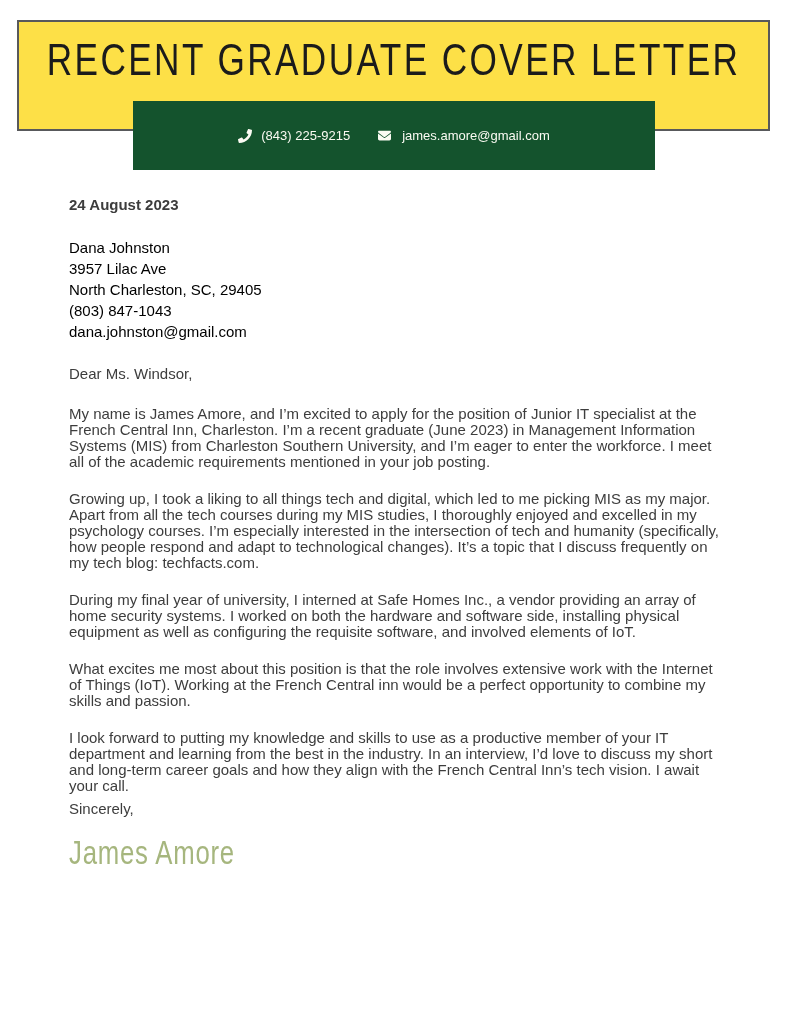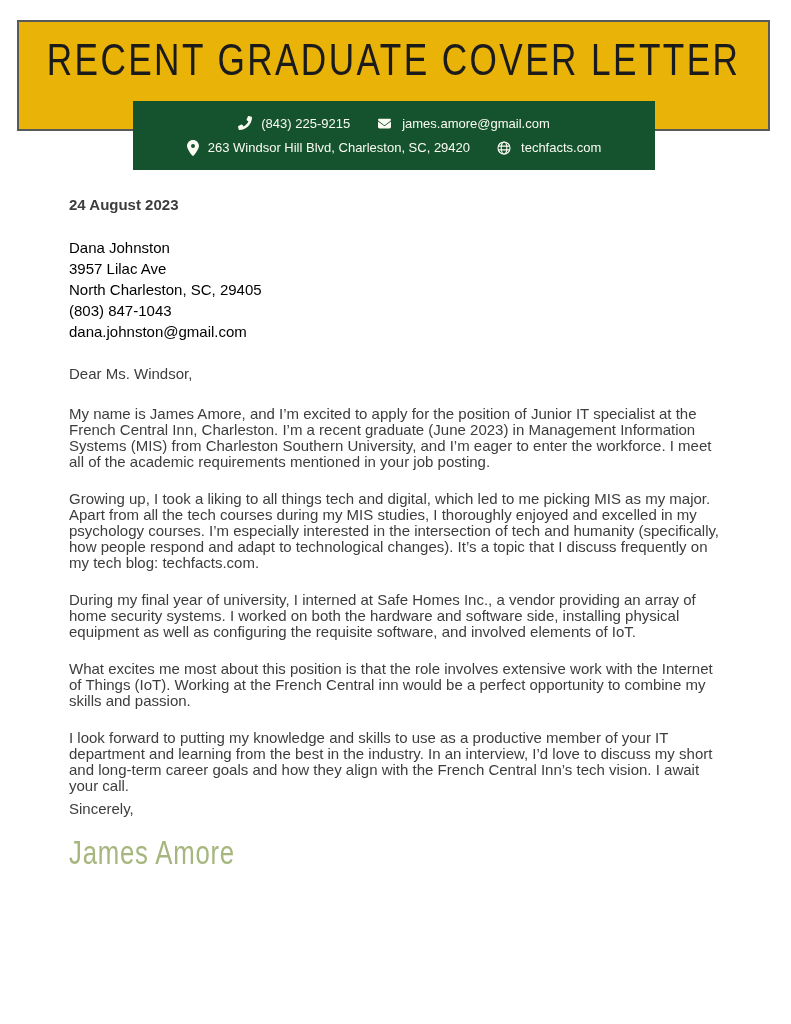--- a/index.html
+++ b/index.html
@@ -14,21 +14,21 @@
   }
 
   
   .header { position: relative; height: 170px; }
 
   .title-box {
     position: absolute;
     left: 17px; top: 20px;
     width: 753px; height: 111px;
     border: 2px solid #58595b;
-    background: #eab308;
+    background: #fde047;
     display: flex;
     justify-content: center;
     align-items: flex-start;
     box-sizing: border-box;
   }
   .title {
     margin-top: 14px;
     font-size: 44px;
     line-height: 48px;
     font-weight: 500;
@@ -106,40 +106,20 @@
         </div>
         <div class="contact-item">
           <span class="cicon">
             <svg width="17" height="13" viewBox="0 0 512 512">
                 <path fill="#fbfbf3" d="M48 64C21.5 64 0 85.5 0 112c0 15.1 7.1 29.3 19.2 38.4L236.8 313.6c11.4 8.5 27 8.5 38.4 0L492.8 150.4c12.1-9.1 19.2-23.3 19.2-38.4 0-26.5-21.5-48-48-48H48zM0 176V384c0 35.3 28.7 64 64 64H448c35.3 0 64-28.7 64-64V176L294.4 339.2c-22.8 17.1-54 17.1-76.8 0L0 176z"></path>
               </svg>
           </span>
           <span>james.amore@gmail.com</span>
         </div>
       </div>
-      <div class="contact-row">
-        <div class="contact-item">
-          <span class="cicon">
-            <svg width="12" height="16" viewBox="0 0 384 512">
-                <path fill="#fbfbf3" d="M215.7 499.2C267 435 384 279.4 384 192 384 86 298 0 192 0S0 86 0 192c0 87.4 117 243 168.3 307.2 12.3 15.3 35.1 15.3 47.4 0zM192 128a64 64 0 1 1 0 128 64 64 0 1 1 0-128z"></path>
-              </svg>
-          </span>
-          <span>263 Windsor Hill Blvd, Charleston, SC, 29420</span>
-        </div>
-        <div class="contact-item">
-          <span class="cicon">
-            <svg width="16" height="16" viewBox="0 0 24 24" fill="none" stroke="#fbfbf3" stroke-width="1.7">
-              <circle cx="12" cy="12" r="9"></circle>
-              <ellipse cx="12" cy="12" rx="4.2" ry="9"></ellipse>
-              <path d="M3.4 9.2h17.2M3.4 14.8h17.2"></path>
-            </svg>
-          </span>
-          <span>techfacts.com</span>
-        </div>
-      </div>
     </div>
   </div>
 
   <div class="letter-body">
     <div class="date">24 August 2023</div>
 
     <div class="recipient">
       <div>Dana Johnston</div>
       <div>3957 Lilac Ave</div>
       <div>North Charleston, SC, 29405</div>

